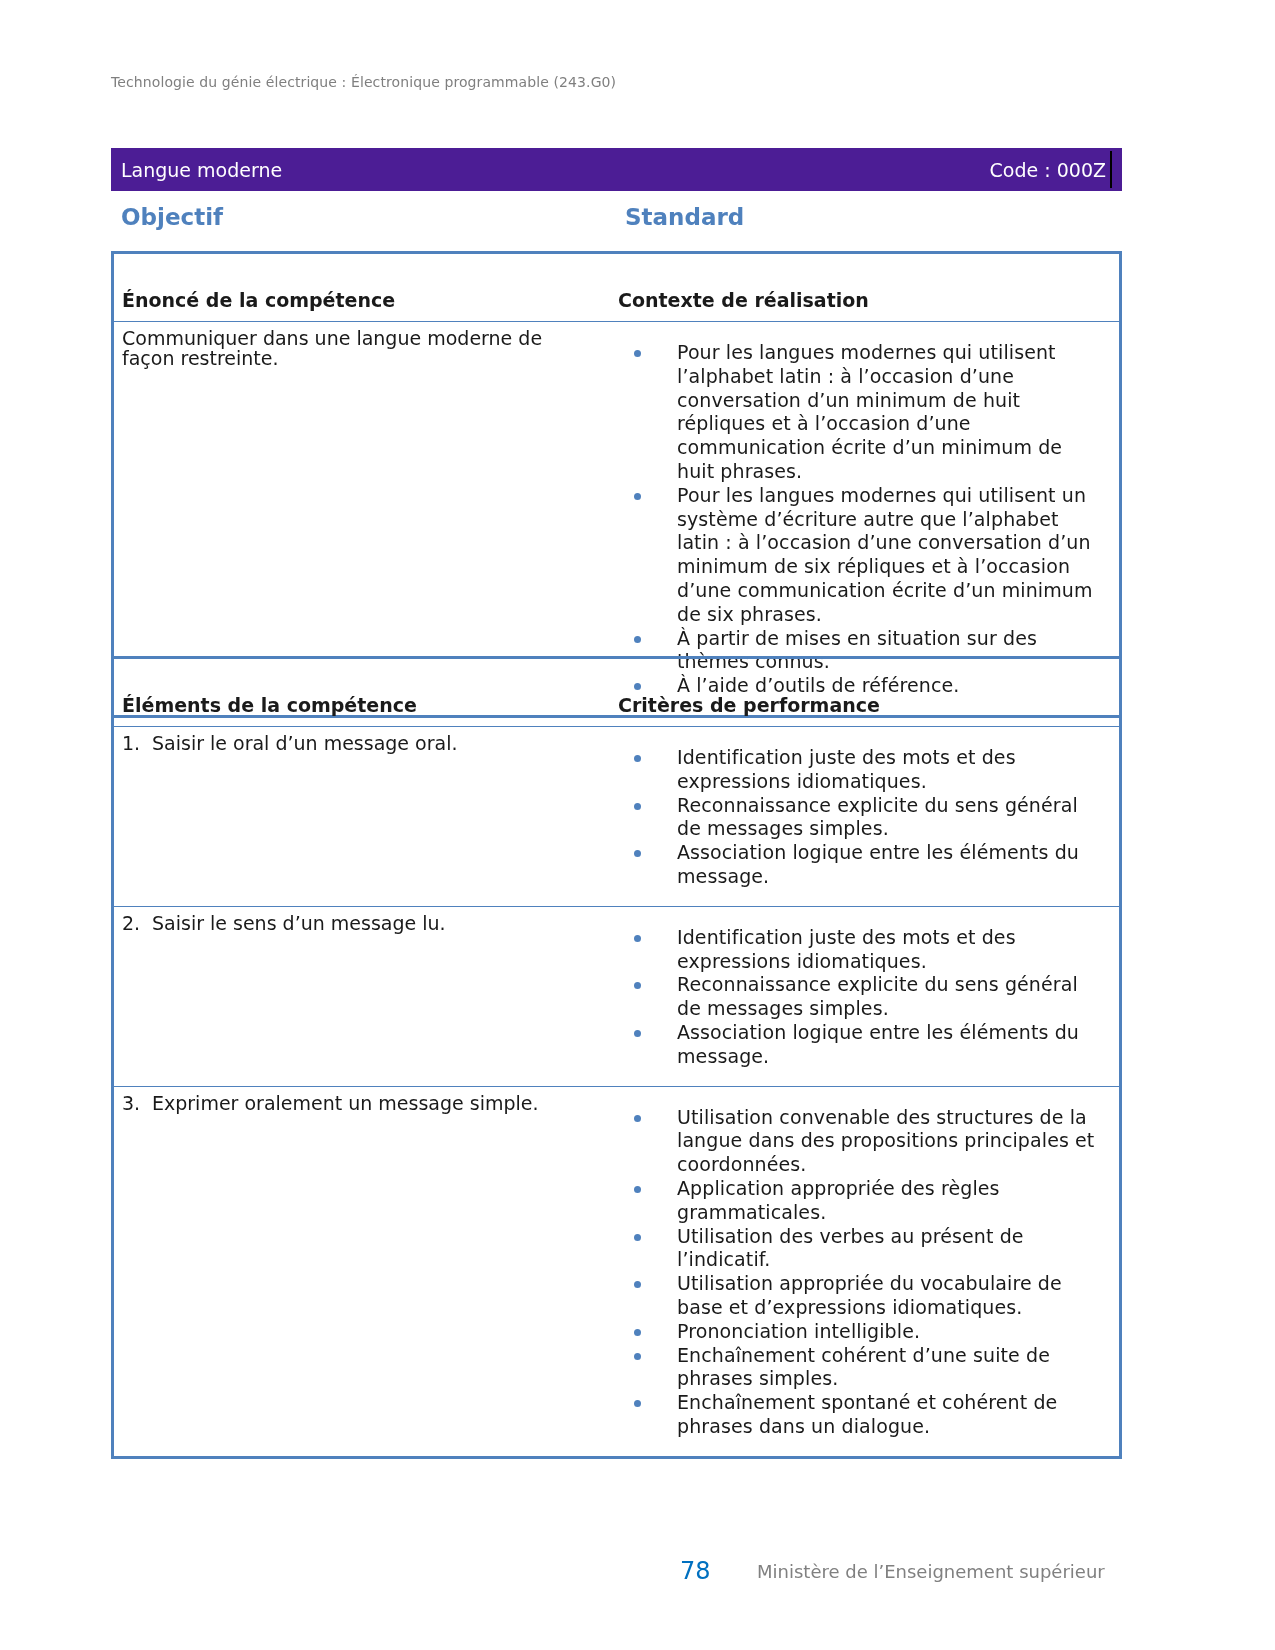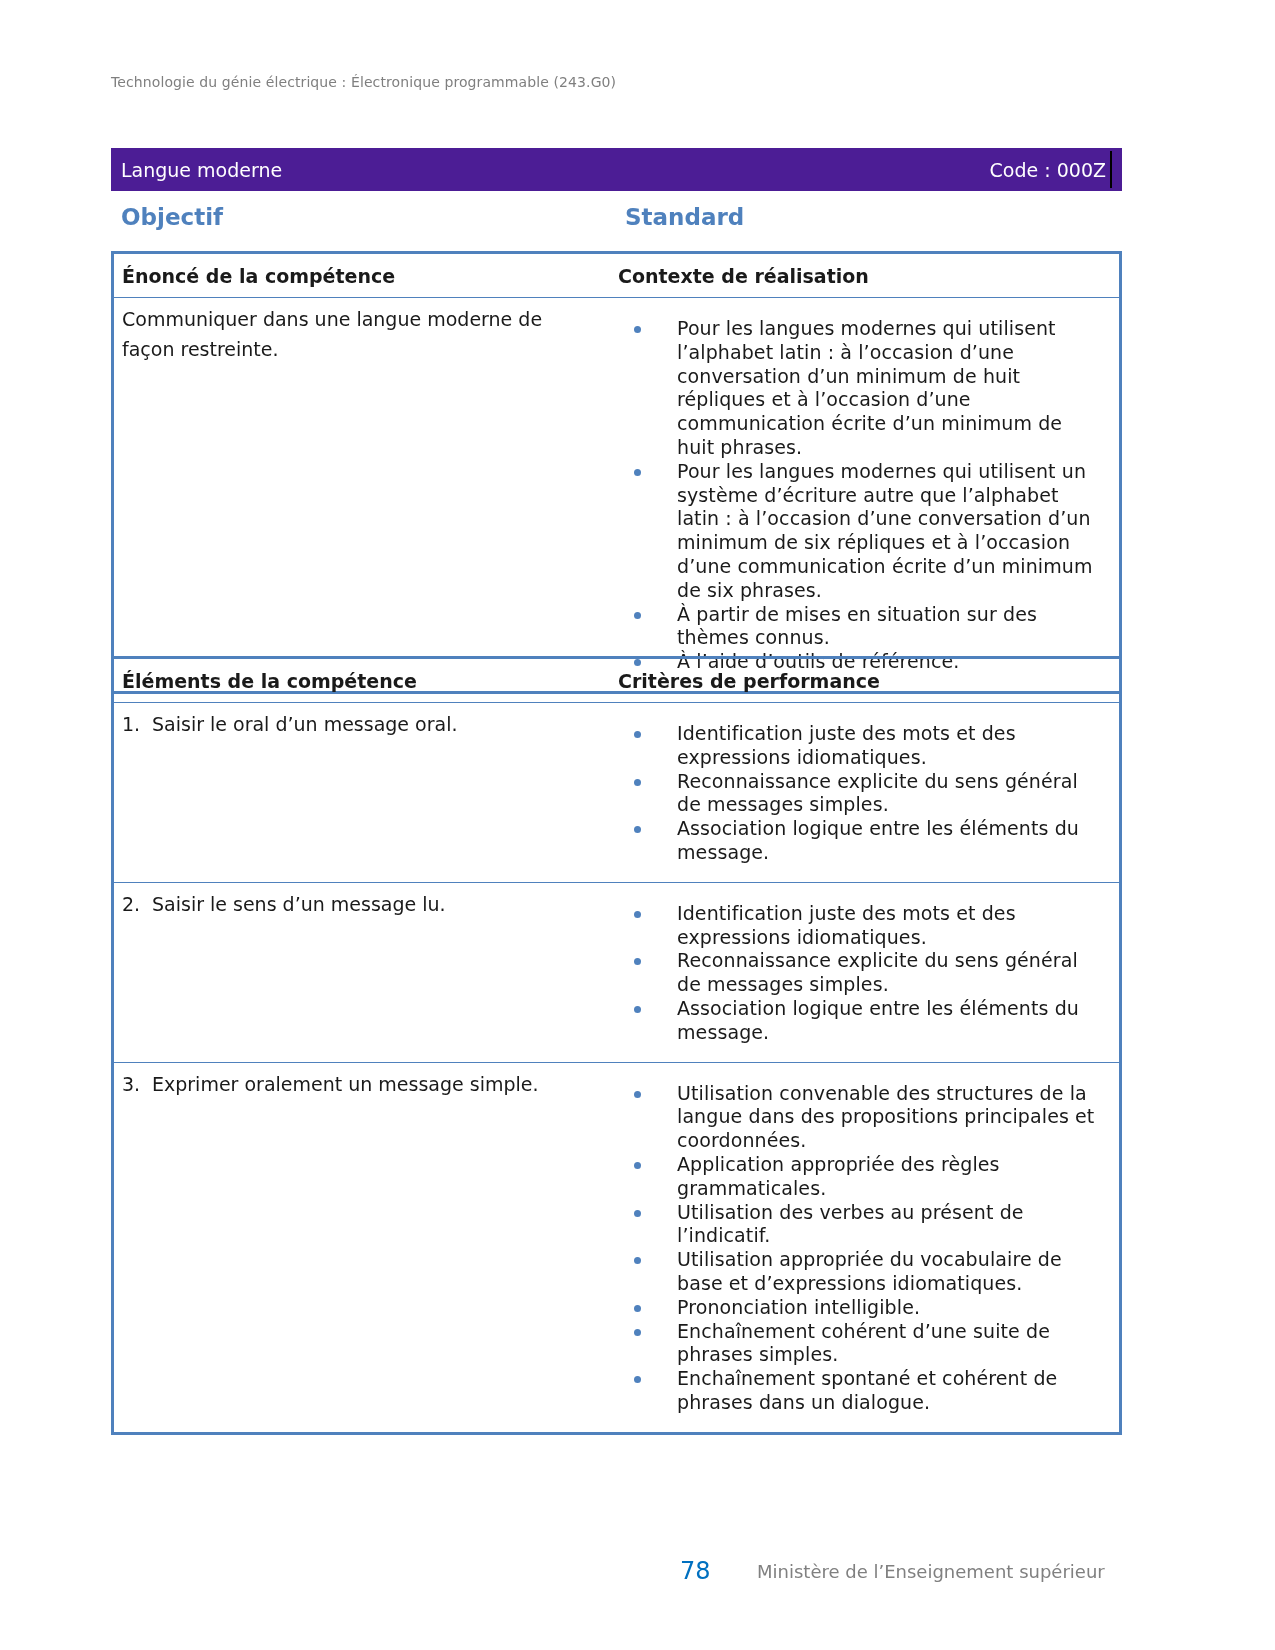--- a/index.html
+++ b/index.html
@@ -15,24 +15,24 @@
                      display: flex; align-items: center; }
   .section-heads { position: absolute; left: 111px; top: 202px; width: 1011px; height: 34px;
                    font-size: 23px; font-weight: bold; color: #4f81bd; }
   .section-heads span { position: absolute; top: 2px; }
   .tbl { position: absolute; left: 111px; width: 1011px; border: 3px solid #4f81bd;
          box-sizing: border-box; }
   .tbl .row { display: flex; border-top: 1px solid #4f81bd; }
   .tbl .row:first-child { border-top: none; }
   .tbl .col-l { width: 504px; box-sizing: border-box; padding: 0 8px; }
   .tbl .col-r { flex: 1; box-sizing: border-box; padding: 0 8px 0 0; }
-  .tbl .hdr { font-size: 19px; font-weight: bold; height: 43px; align-items: center; }
+  .tbl .hdr { font-size: 19px; font-weight: bold; height: 43px; align-items: center; margin-top: 24px; }
   .tbl .hdr .col-l, .tbl .hdr .col-r { display: flex; align-items: center; height: 43px; }
   .tbl .hdr .col-r { padding-left: 0; }
-  .cell-text { font-size: 19px; line-height: 30px; padding-top: 6px; }
+  .cell-text { font-size: 19px; line-height: 20px; padding-top: 6px; }
   ul.bullets { list-style: none; margin: 14px; padding: 5px 0 3px 0; }
   ul.bullets li { position: relative; padding-left: 45px; font-size: 19px; line-height: 23.8px;
                   letter-spacing: 0.1px; }
   ul.bullets li .dot { position: absolute; left: 2px; top: 9px; width: 7px; height: 7px;
                        border-radius: 50%; background: #4f81bd; }
   .num { display: inline-block; width: 30px; }
   .footer-num { position: absolute; left: 680px; top: 1557px; font-size: 24px; color: #0070c0; }
   .footer-text { position: absolute; left: 757px; top: 1561px; font-size: 18px; color: #808080; }
 </style>
 </head>

